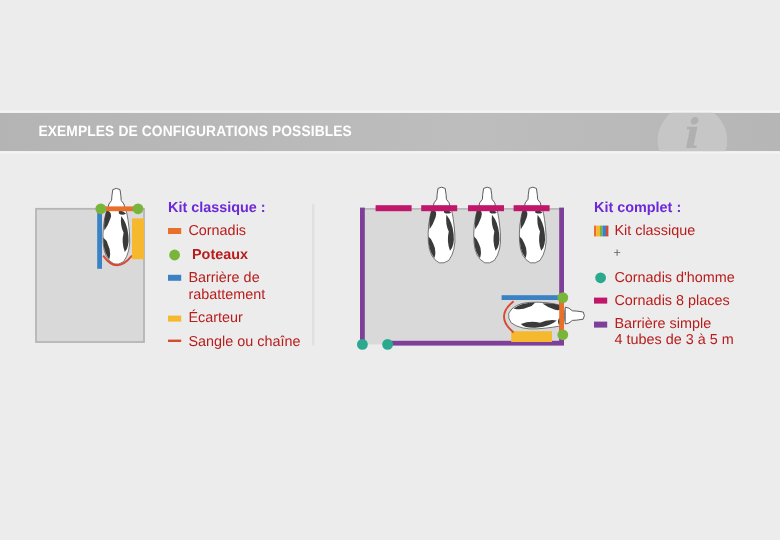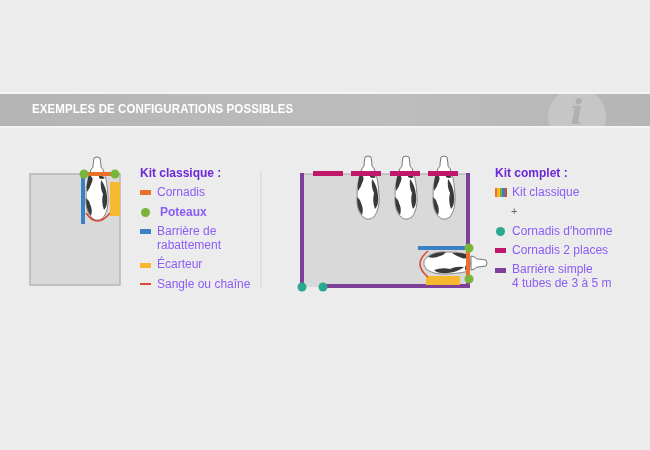--- a/index.html
+++ b/index.html
@@ -3,21 +3,21 @@
   <meta charset="utf-8">
   <style>
     html, body { margin:0; padding:0; }
     body { width:650px; height:450px; background:#ececec; position:relative; overflow:hidden; font-family:"Liberation Sans", sans-serif; }
     .banner { position:absolute; left:0; top:92px; width:650px; height:32px; background:linear-gradient(90deg,#b4b4b4 0%, #bdbdbd 60%, #b6b6b6 100%); border-top:2px solid #f4f4f4; border-bottom:2px solid #f4f4f4; overflow:hidden; }
     .banner-title { position:absolute; left:32px; top:8px; color:#fff; font-weight:bold; font-size:12.5px; letter-spacing:0.1px; transform:scaleX(0.92); transform-origin:left center; white-space:nowrap; }
     .info-icon { position:absolute; left:548px; top:-6px; width:58px; height:58px; border-radius:50%; background:#c6c6c6; }
     .info-icon span { position:absolute; left:0; top:4px; width:58px; text-align:center; font-family:"DejaVu Serif", serif; font-style:italic; font-weight:bold; font-size:34px; color:#b0b0b0; }
     .abs { position:absolute; }
     .legend-title { position:absolute; font-weight:bold; font-size:12px; color:#6d28d9; }
-    .legend-item { position:absolute; font-size:12px; color:#8b5cf6; line-height:15px; white-space:nowrap; }
+    .legend-item { position:absolute; font-size:12px; color:#b91c1c; line-height:15px; white-space:nowrap; }
     .swatch-bar { position:absolute; width:11px; height:5px; }
     .swatch-dot { position:absolute; width:9px; height:9px; border-radius:50%; }
     .swatch-line { position:absolute; width:11px; height:2px; }
     .divider { position:absolute; left:260px; top:170px; width:2px; height:118px; background:#e0e0e0; }
   </style>
 </head>
 <body>
 
 <div class="banner">
   <div class="info-icon">
@@ -119,18 +119,18 @@
       <span style="flex:1;background:#d64a32"></span>
   </div>
   <div class="legend-item" style="left:512px;top:185px;">Kit classique</div>
 
   <div class="legend-item" style="left:511px;top:204px;font-size:11px;color:#666;">+</div>
 
   <div class="swatch-dot" style="left:496px;top:227px;background:#2aa98f;"></div>
   <div class="legend-item" style="left:512px;top:224px;">Cornadis d'homme</div>
 
   <div class="swatch-bar" style="left:495px;top:248px;background:#c0176a;"></div>
-  <div class="legend-item" style="left:512px;top:243px;">Cornadis 2 places</div>
+  <div class="legend-item" style="left:512px;top:243px;">Cornadis 8 places</div>
 
   <div class="swatch-bar" style="left:495px;top:268px;background:#7d3f98;"></div>
   <div class="legend-item" style="left:512px;top:262px;">Barrière simple</div>
   <div class="legend-item" style="left:512px;top:276px;">4 tubes de 3 à 5 m</div>
 </div>
 
 </body></html>

